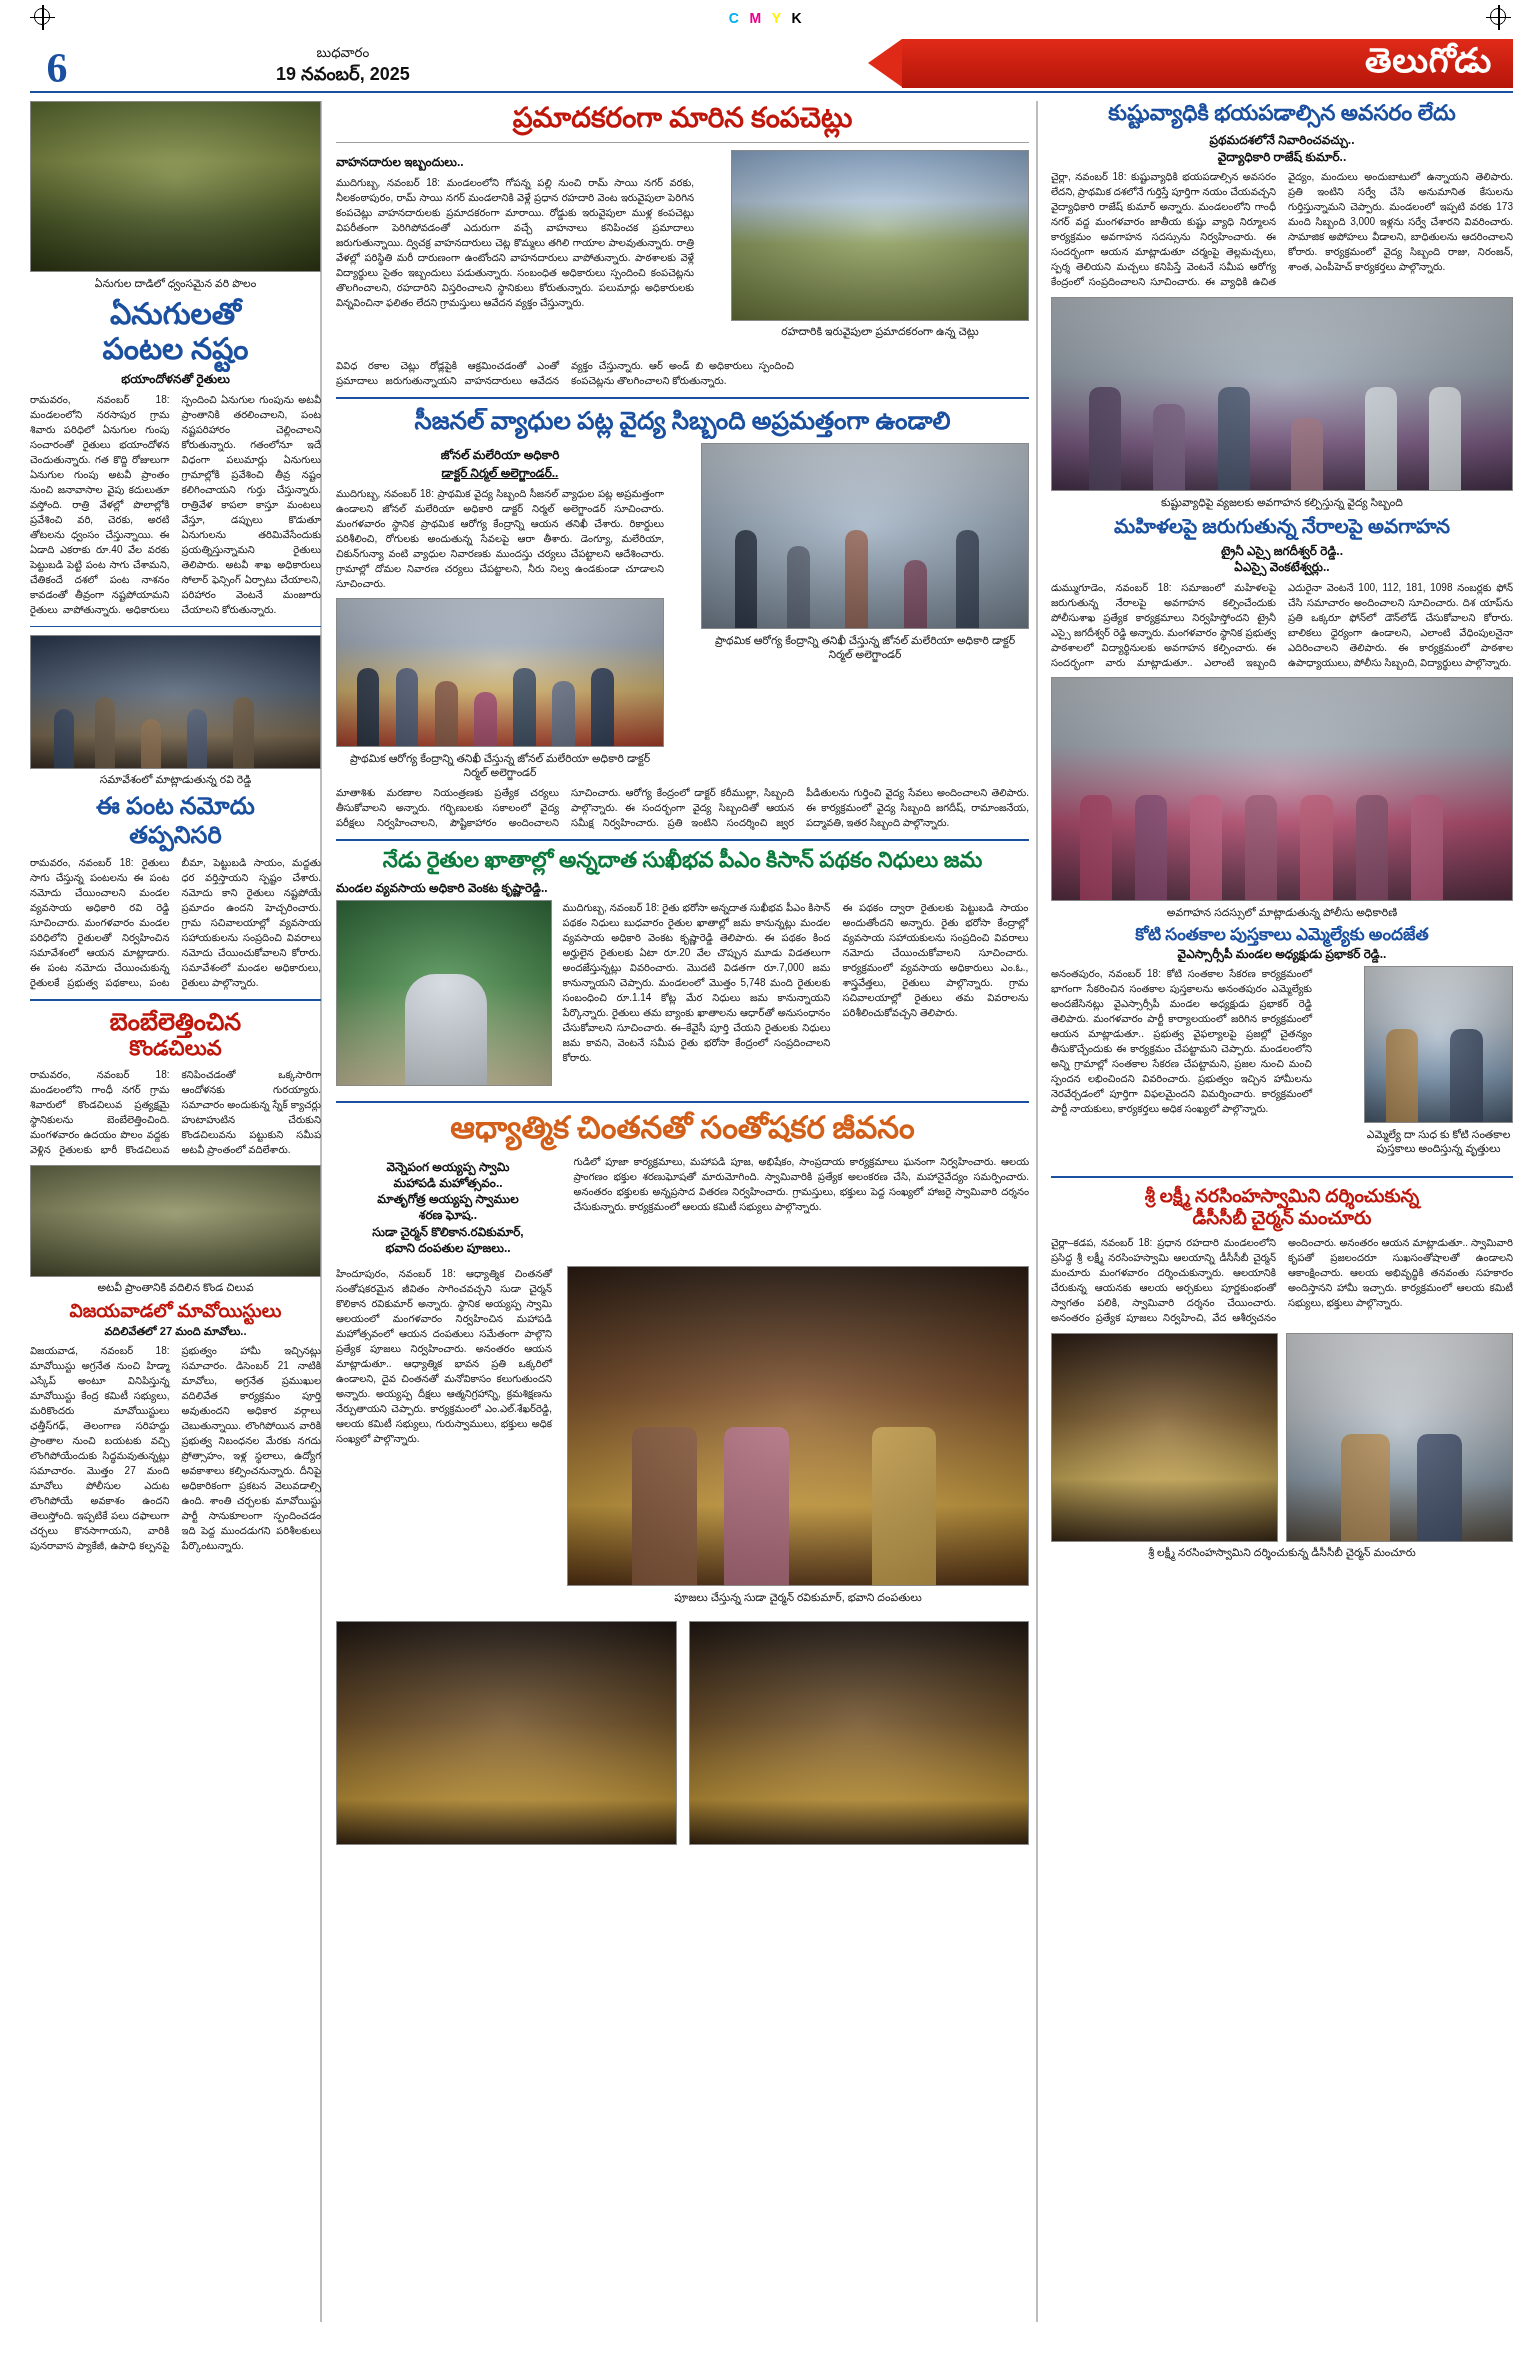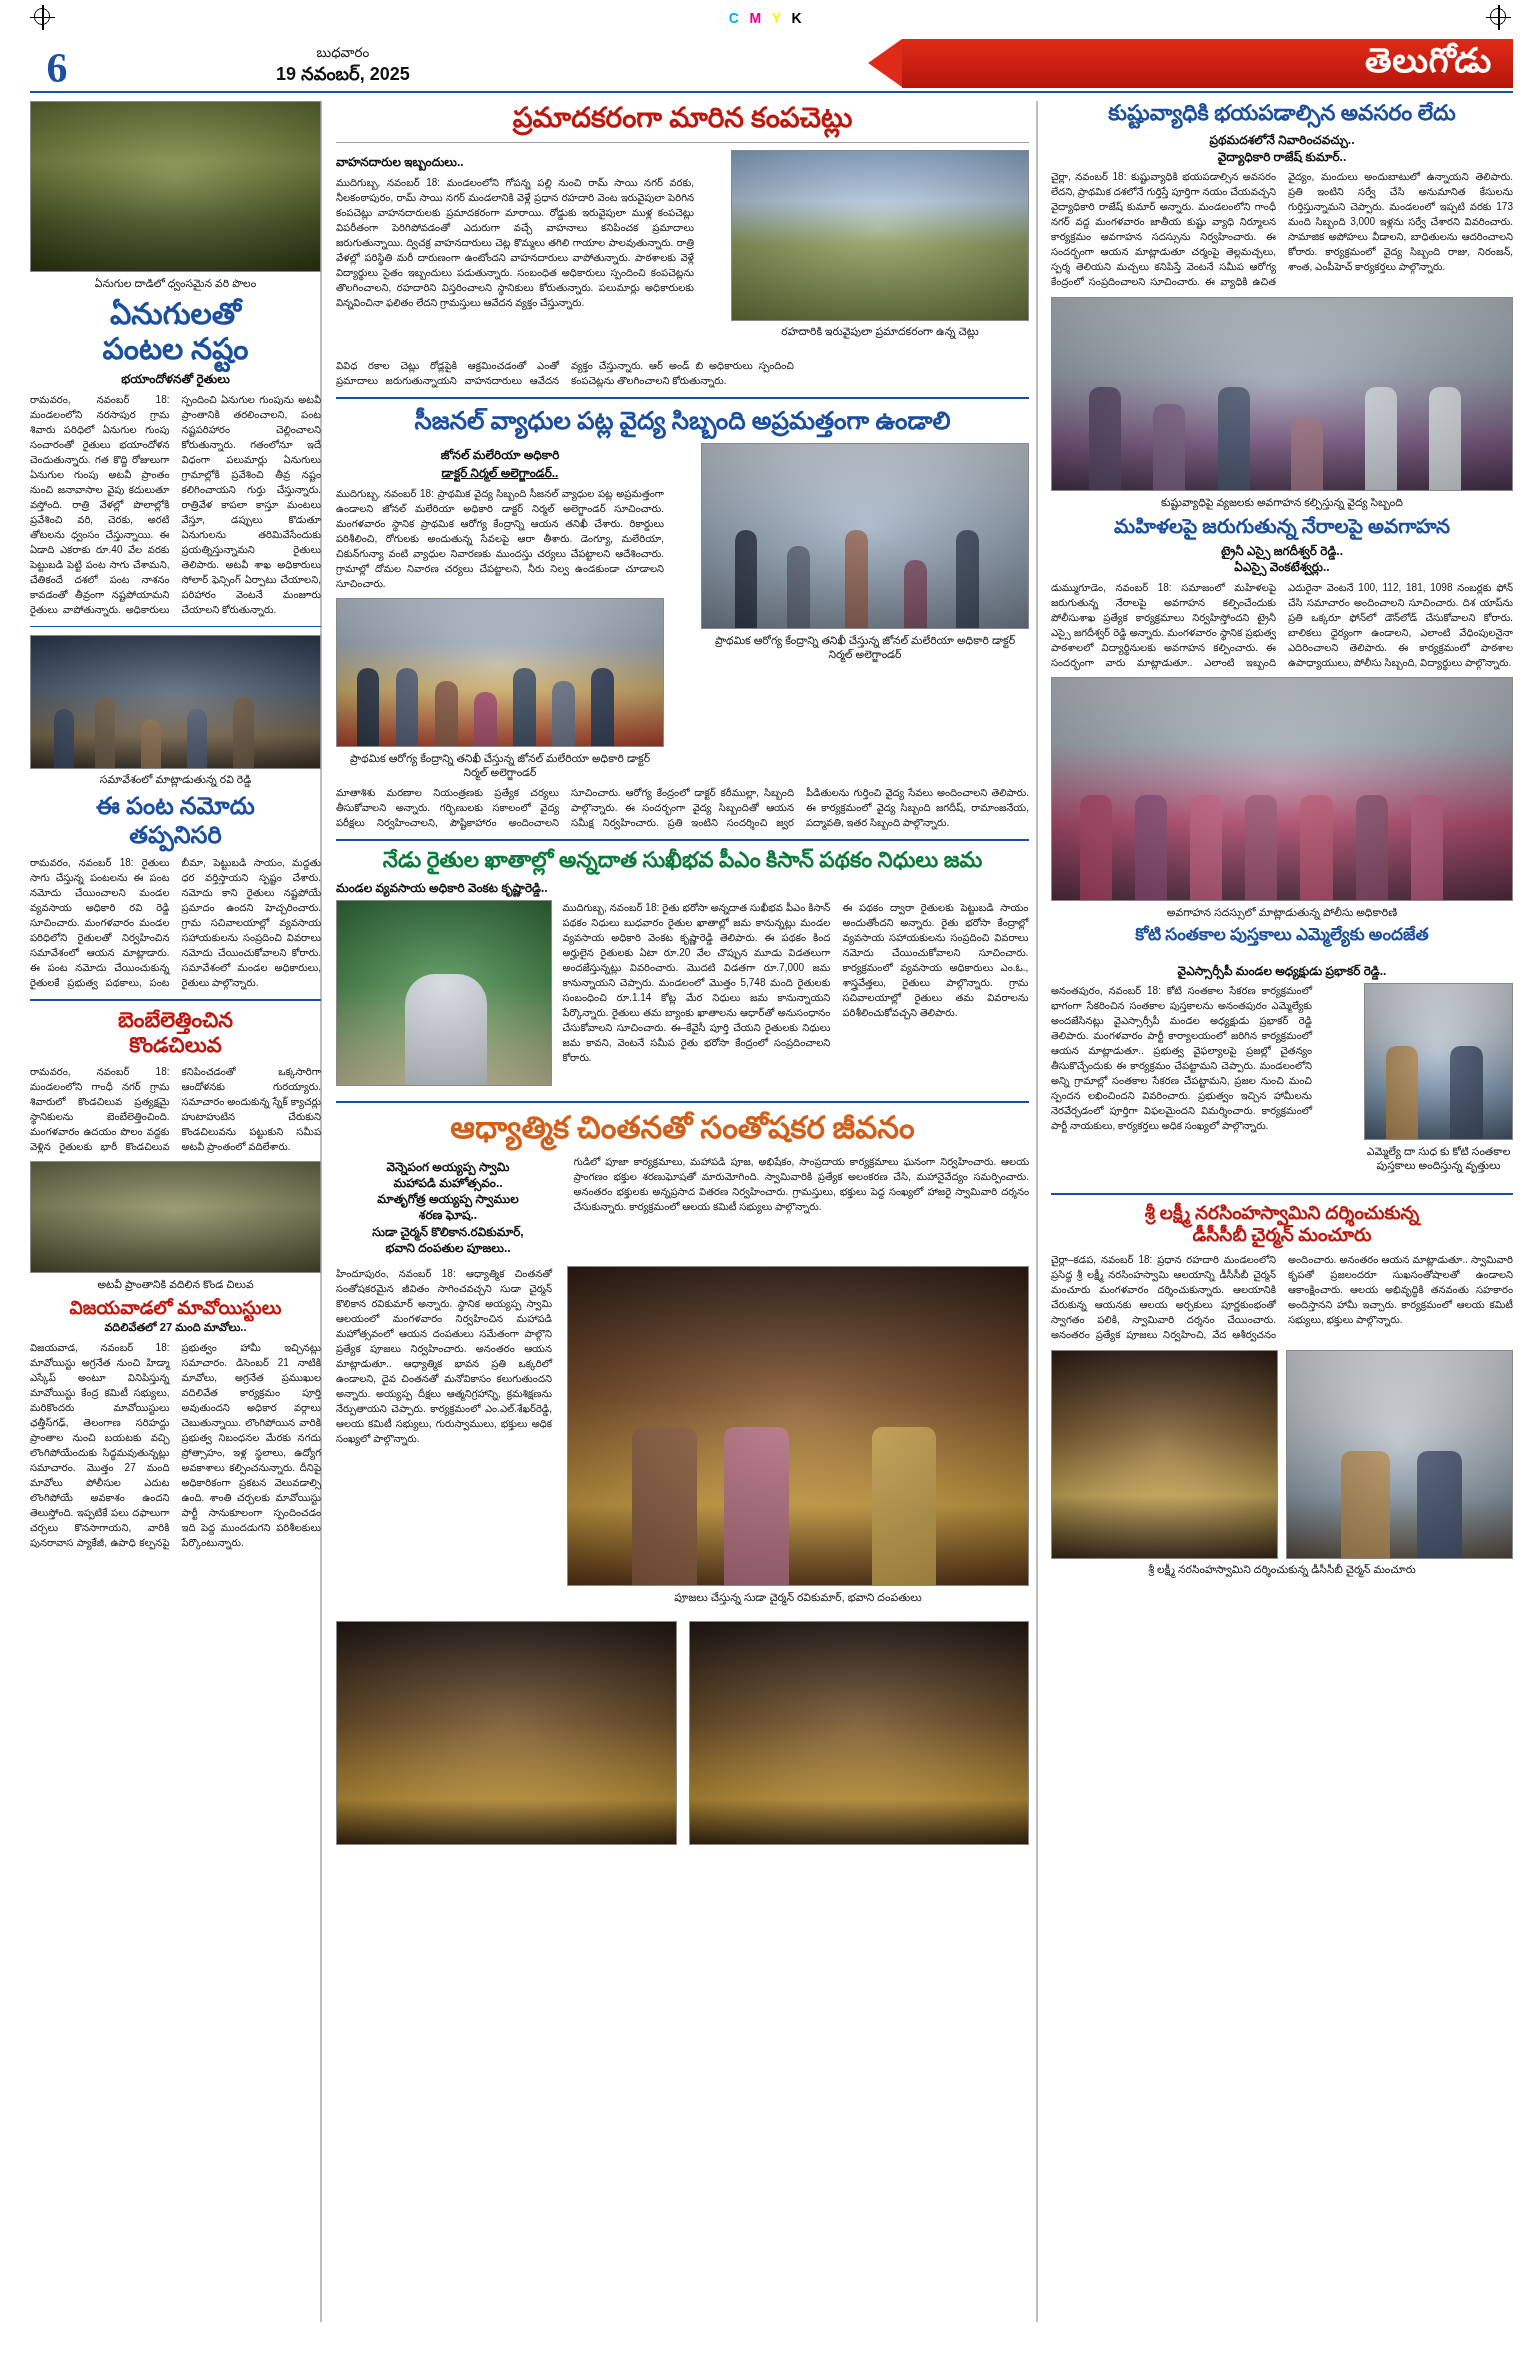--- a/index.html
+++ b/index.html
@@ -140,21 +140,21 @@
         </div>
       </div>
       <div class="cap">సమావేశంలో మాట్లాడుతున్న రవి రెడ్డి</div>
 
       <div class="hdr-blue" style="font-size:24px;">ఈ పంట నమోదు</div>
       <div class="hdr-blue" style="font-size:24px;">తప్పనిసరి</div>
       <div class="body two" style="margin-top:6px;">రామవరం, నవంబర్ 18: రైతులు సాగు చేస్తున్న పంటలను ఈ పంట నమోదు చేయించాలని మండల వ్యవసాయ అధికారి రవి రెడ్డి సూచించారు. మంగళవారం మండల పరిధిలోని రైతులతో నిర్వహించిన సమావేశంలో ఆయన మాట్లాడారు. ఈ పంట నమోదు చేయించుకున్న రైతులకే ప్రభుత్వ పథకాలు, పంట బీమా, పెట్టుబడి సాయం, మద్దతు ధర వర్తిస్తాయని స్పష్టం చేశారు. నమోదు కాని రైతులు నష్టపోయే ప్రమాదం ఉందని హెచ్చరించారు. గ్రామ సచివాలయాల్లో వ్యవసాయ సహాయకులను సంప్రదించి వివరాలు నమోదు చేయించుకోవాలని కోరారు. సమావేశంలో మండల అధికారులు, రైతులు పాల్గొన్నారు.</div>
 
       <div class="sep"></div>
 
-      <div class="hdr-red" style="font-size:21px;">బెంబేలెత్తించిన</div>
+      <div class="hdr-red" style="font-size:24px;">బెంబేలెత్తించిన</div>
       <div class="hdr-red" style="font-size:21px;">కొండచిలువ</div>
       <div class="body two" style="margin-top:6px;">రామవరం, నవంబర్ 18: మండలంలోని గాంధీ నగర్ గ్రామ శివారులో కొండచిలువ ప్రత్యక్షమై స్థానికులను బెంబేలెత్తించింది. మంగళవారం ఉదయం పొలం వద్దకు వెళ్లిన రైతులకు భారీ కొండచిలువ కనిపించడంతో ఒక్కసారిగా ఆందోళనకు గురయ్యారు. సమాచారం అందుకున్న స్నేక్ క్యాచర్లు హుటాహుటిన చేరుకుని కొండచిలువను పట్టుకుని సమీప అటవీ ప్రాంతంలో వదిలేశారు.</div>
 
       <div class="photo ph-vign ph-snake" style="height:112px;margin-top:7.5px;">
           <div class="ph-inner"></div>
         </div>
       <div class="cap">అటవీ ప్రాంతానికి వదిలిన కొండ చిలువ</div>
 
       <div class="hdr-red" style="font-size:18.6px;">విజయవాడలో మావోయిస్టులు</div>
       <div class="sub" style="font-size:11.2px;margin-top:1.5px;">వదిలివేతలో 27 మంది మావోలు..</div>
@@ -313,21 +313,21 @@
           <div class="fig h" style="left:30%;background:#c25a7d;"></div>
           <div class="fig h" style="left:42%;background:#9a4f6e;"></div>
           <div class="fig h" style="left:54%;background:#b8506f;"></div>
           <div class="fig h" style="left:66%;background:#8a4a6a;"></div>
           <div class="fig h" style="left:78%;background:#c05c80;"></div>
         </div>
       </div>
       <div class="cap">అవగాహన సదస్సులో మాట్లాడుతున్న పోలీసు అధికారిణి</div>
 
       <div class="hdr-blue" style="font-size:17px;">కోటి సంతకాల పుస్తకాలు ఎమ్మెల్యేకు అందజేత</div>
-      <div class="sub" style="margin-top:18px;">వైఎస్సార్సీపీ మండల అధ్యక్షుడు ప్రభాకర్ రెడ్డి..</div>
+      <div class="sub" style="margin-top:1px;">వైఎస్సార్సీపీ మండల అధ్యక్షుడు ప్రభాకర్ రెడ్డి..</div>
 
       <div class="flow" style="margin-top:3px;">
         <div class="fl-right" style="width:149px;">
           <div class="photo ph-vign ph-award" style="height:157px;">
               <div class="ph-inner"></div>
             <div class="figs" style="height:70%;">
               <div class="fig h" style="left:14%;width:22%;background:#b08a55;"></div>
               <div class="fig h" style="left:58%;width:22%;background:#3b4a63;"></div>
             </div>
           </div>

